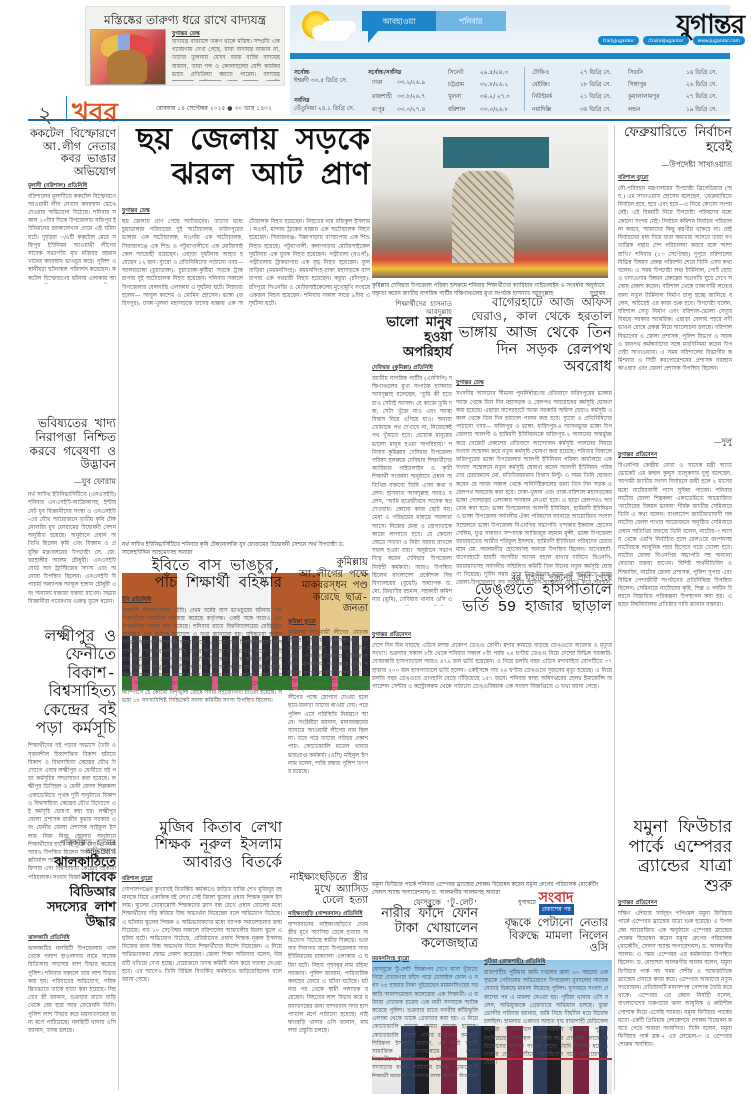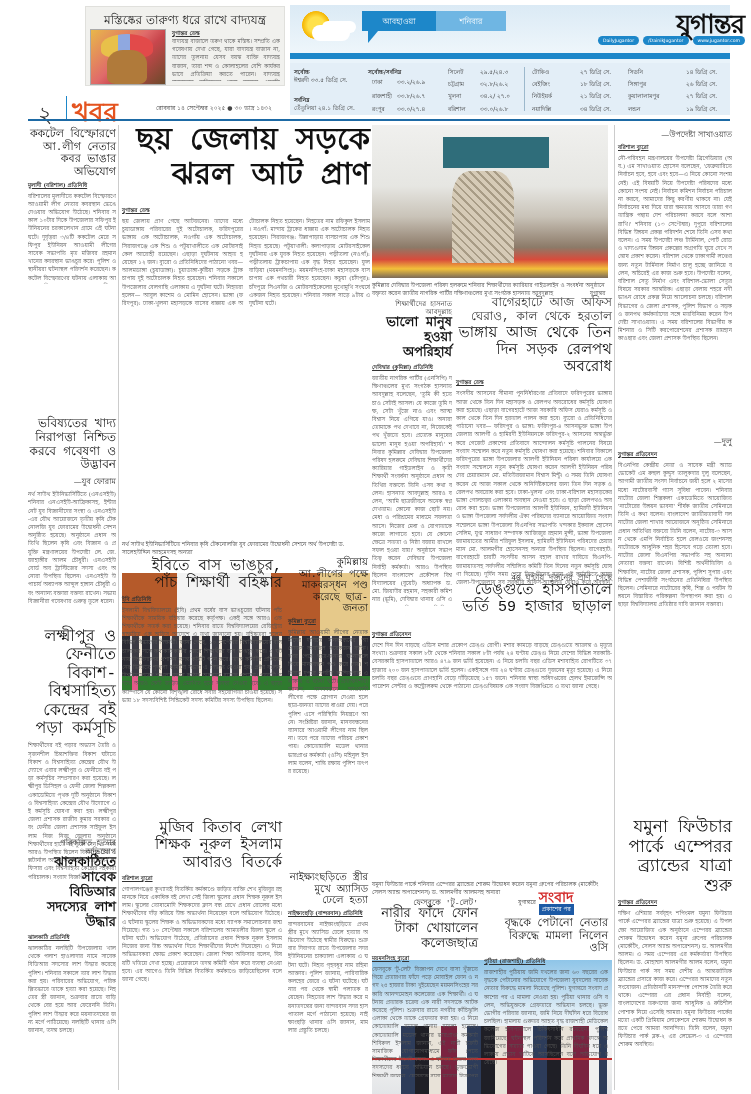--- a/index.html
+++ b/index.html
@@ -231,20 +231,21 @@
       <div style="font-size:14px;font-weight:bold;color:#d42a2a;font-family:'DejaVu Sans',sans-serif;line-height:1">সংবাদ</div>
       <div style="font-size:6px;background:#1d5aa5;color:#fff;padding:0 3px;font-family:'DejaVu Sans',sans-serif">প্রকাশের পর</div>
     </div>
   </div>
   <div class="hl" style="font-size:11px;margin-top:2px">বৃদ্ধকে পেটানো নেতার বিরুদ্ধে মামলা নিলেন ওসি</div>
   <div class="byline">পুঠিয়া (রাজশাহী) প্রতিনিধি</div>
   <div class="body-text" style="height:128px">রাজশাহীর পুঠিয়ায় জমি দখলের জন্য ৬০ বছরের এক বৃদ্ধকে পেটানোর অভিযোগে উপজেলা যুবদলের সাবেক নেতার বিরুদ্ধে মামলা নিয়েছে পুলিশ। যুগান্তরে সংবাদ প্রকাশের পর এ মামলা নেওয়া হয়। পুঠিয়া থানার ওসি বলেন, অভিযুক্তকে গ্রেফতারে অভিযান চলছে। ভুক্তভোগীর পরিবার জানায়, জমি নিয়ে দীর্ঘদিন ধরে বিরোধ চলছিল। হামলায় গুরুতর আহত বৃদ্ধ রাজশাহী মেডিকেল কলেজ হাসপাতালে চিকিৎসাধীন রয়েছেন। পুলিশ জানিয়েছে, ঘটনাস্থল পরিদর্শন করে প্রাথমিক তদন্তে অভিযোগের সত্যতা পাওয়া গেছে। তিনি দীর্ঘদিন ধরে এলাকায় প্রভাব খাটিয়ে আসছিলেন বলে অভিযোগ রয়েছে।</div>
 </div>
 
 <div class="abs" style="left:618px;top:126px;width:114px">
+  <div class="hl" style="font-size:13px">ফেব্রুয়ারিতে নির্বাচন হবেই</div>
   <div style="font-size:8px;text-align:right;color:#333;margin:2px 0">—উপদেষ্টা সাখাওয়াত</div>
   <div class="byline">বরিশাল ব্যুরো</div>
   <div class="body-text" style="height:252px">নৌ-পরিবহন মন্ত্রণালয়ের উপদেষ্টা ব্রিগেডিয়ার (অব.) এম সাখাওয়াত হোসেন বলেছেন, 'ফেব্রুয়ারিতে নির্বাচন হবে, হবে এবং হবে—এ নিয়ে কোনো সংশয় নেই। এই বিষয়টি নিয়ে উপদেষ্টা পরিষদের মধ্যে কোনো সংশয় নেই। নির্বাচন কমিশন নির্বাচন পরিচালনা করবে, আমাদের কিছু করণীয় থাকবে না। যেই নির্বাচনের মধ্য দিয়ে যারা ক্ষমতায় আসবে তারা গণতান্ত্রিক পন্থায় দেশ পরিচালনা করবে বলে আশা রাখি।' শনিবার (১৩ সেপ্টেম্বর) দুপুরে বরিশালের বিভিন্ন উন্নয়ন প্রকল্প পরিদর্শন শেষে তিনি এসব কথা বলেন। এ সময় উপদেষ্টা লঞ্চ টার্মিনাল, পোর্ট রোড ও খাদ্যগুদাম উন্নয়ন প্রকল্পের অগ্রগতি ঘুরে দেখে সন্তোষ প্রকাশ করেন। বরিশাল থেকে ঢাকাগামী লঞ্চের জন্য নতুন টার্মিনাল নির্মাণ চালু হচ্ছে জানিয়ে বলেন, অচিরেই এর কাজ শুরু হবে। উপদেষ্টা বলেন, বরিশাল সেতু নির্মাণ এবং বরিশাল-ভোলা সেতুর বিষয়ে সরকার আন্তরিক। এছাড়া বেলায় শহরে নদী ভাঙন রোধে প্রকল্প নিয়ে আলোচনা চলছে। বরিশাল বিভাগের ও জেলা প্রশাসক, পুলিশ বিভাগ ও সড়ক ও জনপথ কর্মকর্তাদের সঙ্গে মতবিনিময় করেন উপদেষ্টা সাখাওয়াত। এ সময় বরিশালের বিভাগীয় কমিশনার ও সিটি করপোরেশনের প্রশাসক রায়হান কাওছার এবং জেলা প্রশাসক উপস্থিত ছিলেন।</div>
 </div>
 <div class="abs" style="left:618px;top:434px;width:114px">
   <div style="font-size:8px;text-align:right;color:#333;margin:1px 0">—দুলু</div>
   <div class="byline">যুগান্তর প্রতিবেদন</div>
   <div class="body-text" style="height:258px">বিএনপির কেন্দ্রীয় নেতা ও সাবেক মন্ত্রী অ্যাডভোকেট এম রুহুল কুদ্দুস তালুকদার দুলু বলেছেন, আগামী জাতীয় সংসদ নির্বাচনে জয়ী হলে ২ মাসের মধ্যে নাটোরবাসী গ্যাস সুবিধা পাবেন। শনিবার নাটোর জেলা শিল্পকলা একাডেমিতে আয়োজিত 'নাটোরের উন্নয়ন ভাবনা' শীর্ষক জাতীয় সেমিনারে তিনি এ কথা বলেন। বাংলাদেশ জাতীয়তাবাদী দল নাটোর জেলা শাখার আয়োজনে অনুষ্ঠিত সেমিনারে প্রধান অতিথির বক্তব্যে তিনি বলেন, নাটোর-৩ আসন থেকে এমপি নির্বাচিত হলে রেলওয়ে জংশনসহ নাটোরকে আধুনিক শহর হিসেবে গড়ে তোলা হবে। নাটোর জেলা বিএনপির সভাপতি সহ অন্যান্য নেতারা বক্তব্য রাখেন। বিশিষ্ট অর্থনীতিবিদ ও শিক্ষাবিদ, নাটোর জেলা প্রশাসক, পুলিশ সুপার এবং বিভিন্ন পেশাজীবী সংগঠনের প্রতিনিধিরা উপস্থিত ছিলেন। সেমিনারে নাটোরের কৃষি, শিল্প ও পর্যটন উন্নয়নে বিস্তারিত পরিকল্পনা উপস্থাপন করা হয়। এছাড়া বিশ্ববিদ্যালয় প্রতিষ্ঠার দাবি জানান বক্তারা।</div>
 </div>
 <div class="abs" style="left:618px;top:818px;width:114px">

